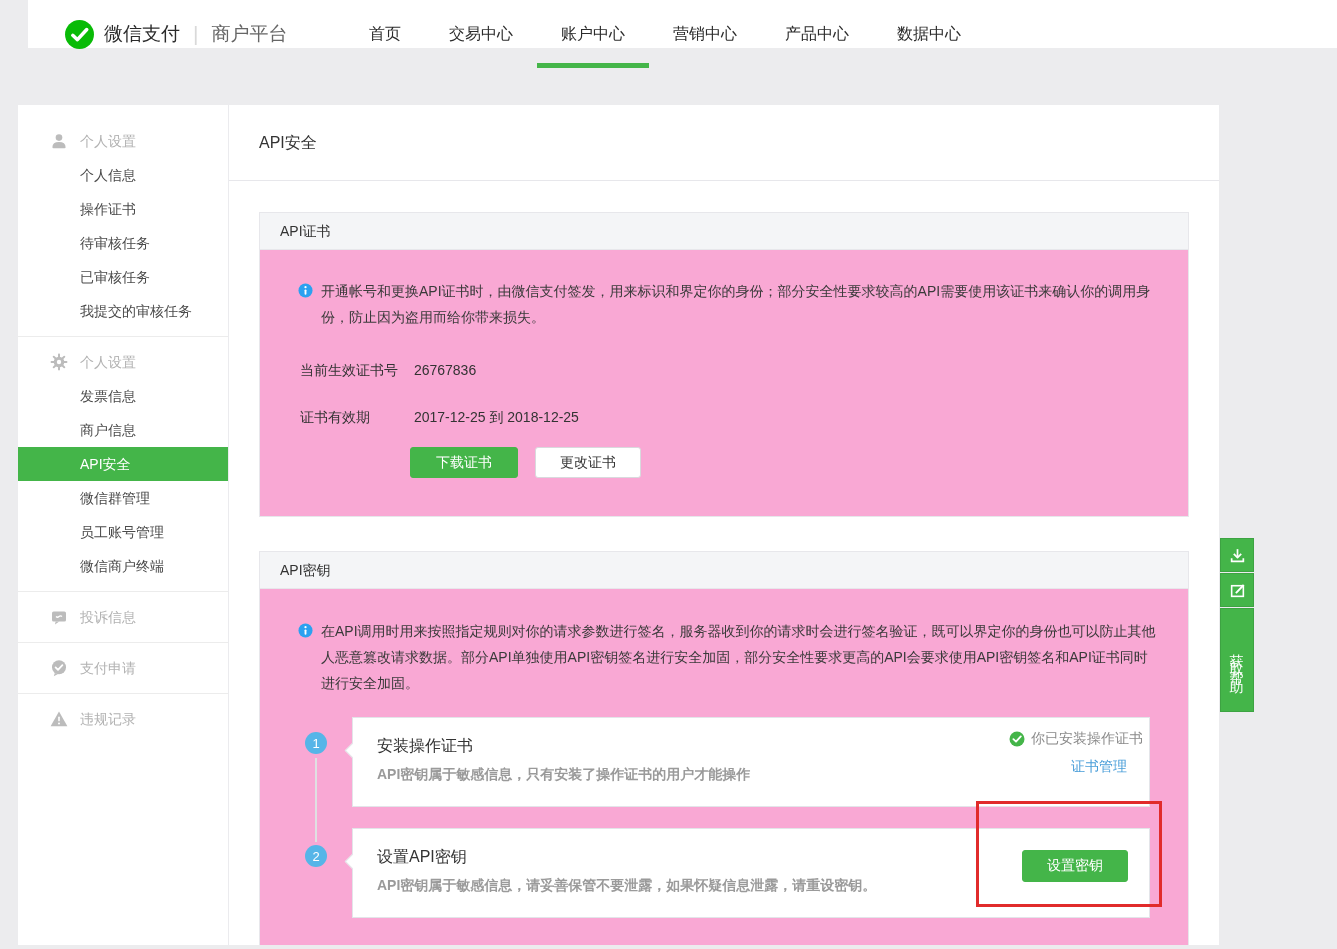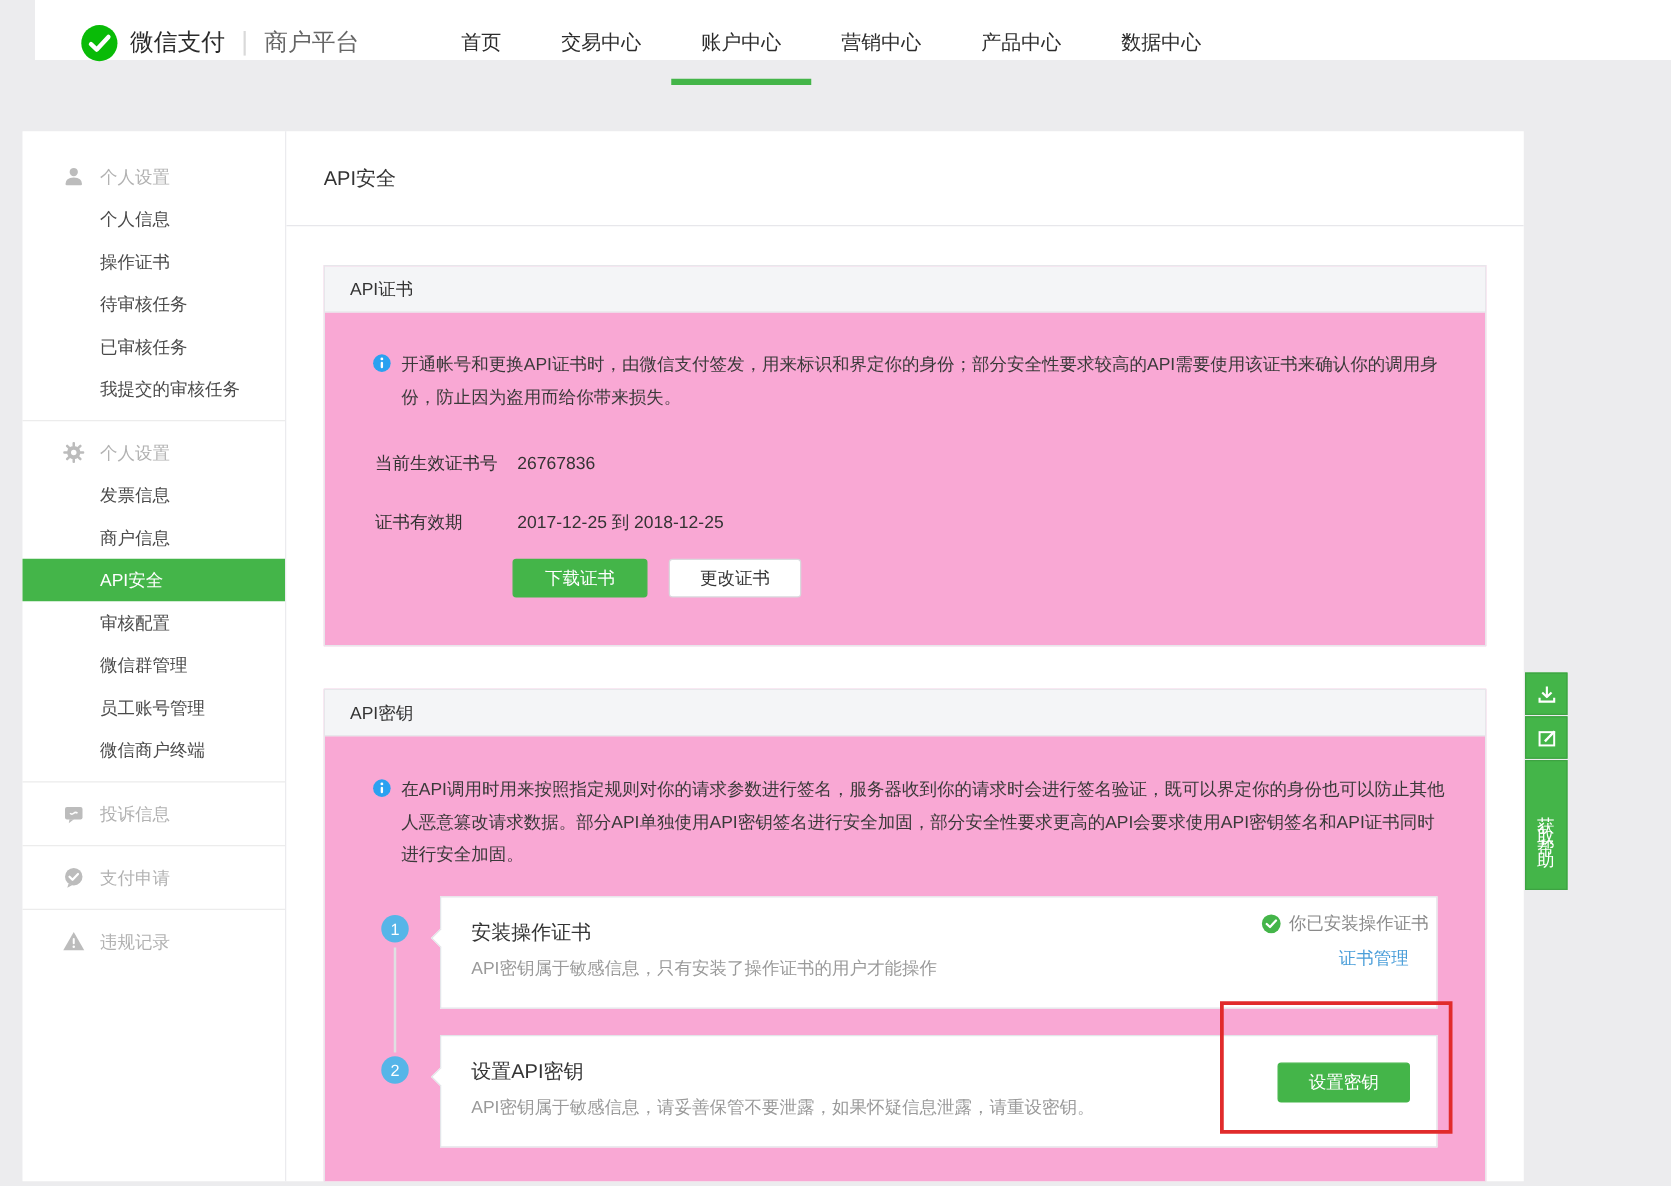--- a/index.html
+++ b/index.html
@@ -59,21 +59,21 @@
   
   .step-circle{position:absolute;left:45px;width:22px;height:22px;border-radius:50%;background:var(--stepblue);color:#fff;font-size:13px;display:flex;align-items:center;justify-content:center;}
   .circle-1{top:180px;}
   .circle-2{top:293px;}
   .step-connector{position:absolute;left:55px;top:206px;width:2px;height:84px;background:#e0e0e2;}
   .step-box{position:absolute;left:92px;width:796px;height:88px;background:#fff;border:1px solid #e3e5e9;}
   .box-1{top:165px;}
   .box-2{top:276px;}
   .notch{position:absolute;left:-6px;top:27px;width:10px;height:10px;background:#fff;border-left:1px solid #e3e5e9;border-bottom:1px solid #e3e5e9;transform:rotate(45deg);}
   .step-title{position:absolute;left:24px;top:18px;font-size:16px;color:#333;}
-  .step-desc{position:absolute;left:24px;top:48px;font-size:14px;color:#9a9a9a;}
+  .step-desc{position:absolute;left:24px;top:48px;font-size:14px;color:#9a9a9a;font-weight:bold;}
   .step-status{position:absolute;right:6px;top:12px;display:flex;align-items:center;font-size:14px;color:#8a8a8a;}
   .step-status svg{width:16px;height:16px;margin-right:6px;display:block;}
   .step-link{position:absolute;right:22px;top:40px;font-size:14px;color:var(--link);cursor:pointer;}
   .btn-setkey{position:absolute;right:21px;top:21px;width:106px;height:32px;}
   
   .annotation-rect{position:absolute;left:976px;top:801px;width:186px;height:106px;border:3px solid var(--annred);box-sizing:border-box;z-index:60;pointer-events:none;}
   
   .float-stack{position:absolute;left:1220px;top:538px;width:34px;z-index:40;}
   .float-btn{width:34px;background:var(--brand);border:1px solid #3da342;box-sizing:border-box;display:flex;align-items:center;justify-content:center;cursor:pointer;margin-bottom:1px;}
   .float-sm{height:34px;}
@@ -135,21 +135,20 @@
                 <rect x="8" y="0.6" width="2" height="4" rx="0.8" transform="rotate(270 9 9)"></rect>
                 <rect x="8" y="0.6" width="2" height="4" rx="0.8" transform="rotate(315 9 9)"></rect>
                 <circle cx="9" cy="9" r="5.3"></circle>
               </g>
               <circle cx="9" cy="9" r="2.2" fill="#fff"></circle>
             </svg>
           </span><span>个人设置</span></div>
         <div class="side-row side-item">发票信息</div>
         <div class="side-row side-item">商户信息</div>
         <div class="side-row side-item active">API安全</div>
-        <div class="side-row side-item">审核配置</div>
         <div class="side-row side-item">微信群管理</div>
         <div class="side-row side-item">员工账号管理</div>
         <div class="side-row side-item">微信商户终端</div>
       </div>
       <div class="side-section">
         <div class="side-row side-header"><span class="side-icon">
             <svg viewBox="0 0 18 18">
               <rect x="2" y="3.6" width="14" height="10" rx="1.6" fill="#bcbcbc"></rect>
               <path d="M5.6 13.4 L5 16.6 L9.2 13.4 z" fill="#bcbcbc"></path>
               <path d="M6 8.6 q1.5 1.4 3 0 q1.5 -1.4 3 0" fill="none" stroke="#fff" stroke-width="1.3"></path>

